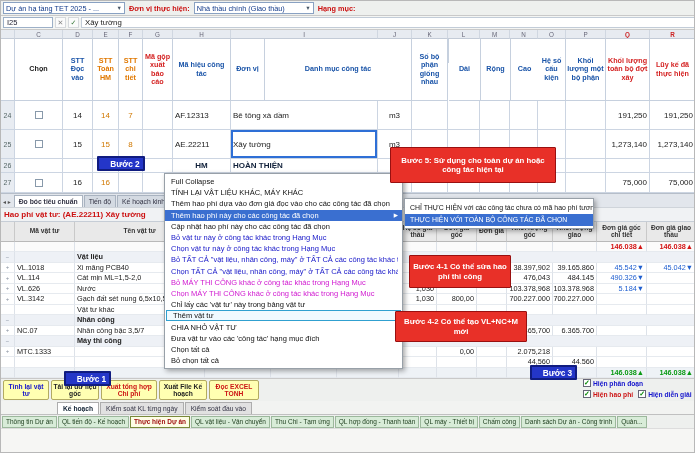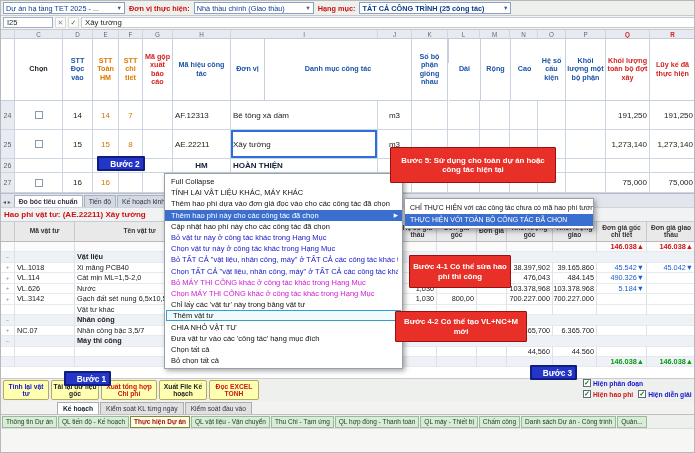--- a/index.html
+++ b/index.html
@@ -157,24 +157,20 @@
     <div class="select" style="width:122px">
       <span class="sel-text">Dự án hạ tầng TET 2025 - ...</span>
       <span class="arr">▼</span>
     </div>
     <span class="lbl-red">Đơn vị thực hiện:</span>
     <div class="select" style="width:120px">
       <span class="sel-text">Nhà thầu chính (Giao thầu)</span>
       <span class="arr">▼</span>
     </div>
     <span class="lbl-red">Hạng mục:</span>
-    <div class="select" style="width:152px">
-      <span class="sel-text sel-bold">TẤT CẢ CÔNG TRÌNH (25 công tác)</span>
-      <span class="arr">▼</span>
-    </div>
   </div>
 
   <div class="abs formulabar">
     <div class="namebox">I25</div>
     <span class="fb-icon">✕</span>
     <span class="fb-icon ok">✓</span>
     <div class="fb-input">Xây tường</div>
   </div>
 
   <div class="abs" id="col-letters">
@@ -447,20 +443,35 @@
           <div class="scell num" style="width: 44px;">6.365.700</div>
           <div class="scell num v-blue" style="width: 50px;"></div>
           <div class="scell num v-blue" style="width: 49px;"></div>
         </div>
         <div class="srow sgroup">
           <div class="scell exp" style="width: 14px;">−</div>
           <div class="scell" style="width: 60px;"></div>
           <div class="scell sgl" style="width: 621px;">Máy thi công</div>
         </div>
         <div class="srow">
+          <div class="scell exp" style="width: 14px;">+</div>
+          <div class="scell" style="width: 60px;">MTC.1333</div>
+          <div class="scell" style="width: 130px;"></div>
+          <div class="scell" style="width: 66px;"></div>
+          <div class="scell" style="width: 66px;"></div>
+          <div class="scell" style="width: 62px;"></div>
+          <div class="scell num" style="width: 38px;"></div>
+          <div class="scell num" style="width: 40px;">0,00</div>
+          <div class="scell num" style="width: 30px;"></div>
+          <div class="scell num" style="width: 46px;">2.075,218</div>
+          <div class="scell num" style="width: 44px;"></div>
+          <div class="scell num v-blue" style="width: 50px;"></div>
+          <div class="scell num v-blue" style="width: 49px;"></div>
+        </div>
+        <div class="srow">
           <div class="scell exp" style="width: 14px;"></div>
           <div class="scell" style="width: 60px;"></div>
           <div class="scell" style="width: 130px;"></div>
           <div class="scell" style="width: 66px;"></div>
           <div class="scell" style="width: 66px;"></div>
           <div class="scell" style="width: 62px;"></div>
           <div class="scell num" style="width: 38px;"></div>
           <div class="scell num" style="width: 40px;"></div>
           <div class="scell num" style="width: 30px;"></div>
           <div class="scell num" style="width: 46px;">44,560</div>

